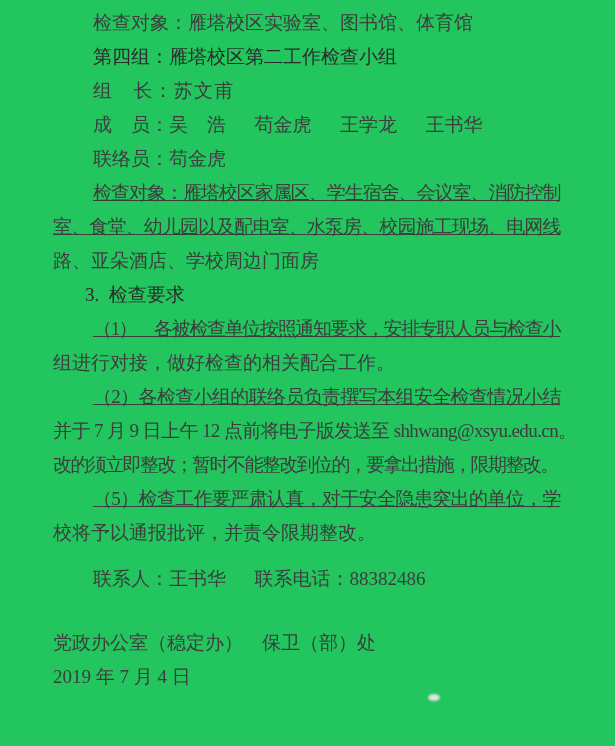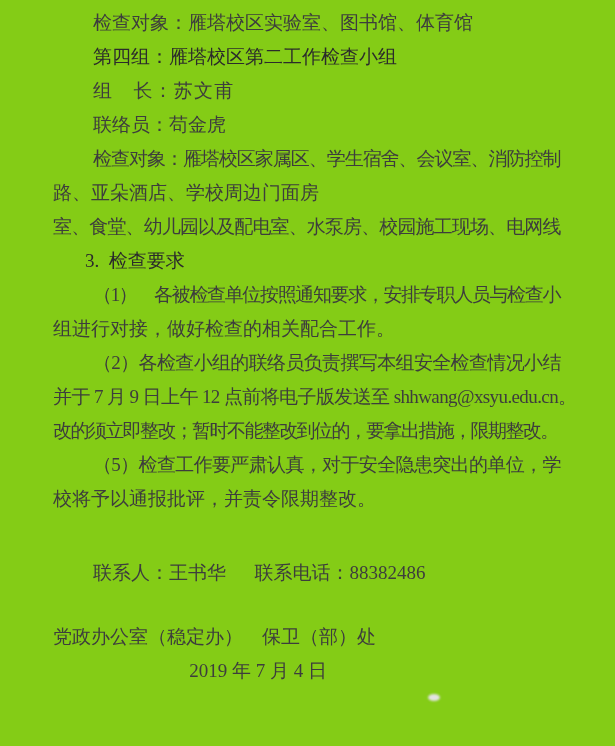--- a/index.html
+++ b/index.html
@@ -4,21 +4,21 @@
 <style>
   html, body {
     margin: 0;
     padding: 0;
     background: #ffffff;
   }
   .page {
     position: relative;
     width: 615px;
     height: 746px;
-    background: #84cc16;
+    background: #22c55e;
     font-family: "Liberation Serif", "DejaVu Serif", serif;
     color: #3d3d3d;
     overflow: hidden;
   }
   .content {
     position: absolute;
     left: 53px;
     top: 6px;
     width: 507px;
   }
@@ -32,33 +32,34 @@
   
   .indent { padding-left: 40px; }
   
   .indent-sm { padding-left: 32px; }
   
   .j {
     white-space: normal;
     letter-spacing: -1.4px;
     text-align: justify;
     text-align-last: justify;
+    text-decoration: underline;
   }
   
   .tight    { letter-spacing: -1.6px; }
   .tight-sm { letter-spacing: -0.6px; }
   
   .sp1 { letter-spacing: 1.2px; }
   .b {
     font-weight: normal;
     color: #2b2b2b;
   }
-  .contact-line   { margin-top: 40px; }
+  .contact-line   { margin-top: 12px; }
   .signature-line { margin-top: 30px; text-align: left; }
-  .date-line      { text-align: center; padding-right: 97px; }
+  .date-line      { text-align: left; padding-right: 97px; }
   .smudge {
     position: absolute;
     left: 428px;
     top: 694px;
     width: 12px;
     height: 7px;
     background: #e3e3e3;
     border-radius: 50%;
     filter: blur(1px);
   }
@@ -68,28 +69,29 @@
 
 <div class="page">
   <div class="content">
 
     <div class="line indent">检查对象：雁塔校区实验室、图书馆、体育馆</div>
 
     <div class="line indent b">第四组：雁塔校区第二工作检查小组</div>
 
     <div class="line indent sp1">组　长：苏文甫</div>
 
+    <div class="line indent">成　员：吴　浩　 苟金虎　 王学龙　 王书华</div>
 
     <div class="line indent">联络员：苟金虎</div>
 
     <div class="line indent j">检查对象：雁塔校区家属区、学生宿舍、会议室、消防控制</div>
 
+    <div class="line j">室、食堂、幼儿园以及配电室、水泵房、校园施工现场、电网线</div>
+
     <div class="line">路、亚朵酒店、学校周边门面房</div>
-
-    <div class="line j">室、食堂、幼儿园以及配电室、水泵房、校园施工现场、电网线</div>
 
     <div class="line indent-sm b">3. 检查要求</div>
 
     <div class="line indent j">（1）　各被检查单位按照通知要求，安排专职人员与检查小</div>
 
     <div class="line">组进行对接，做好检查的相关配合工作。</div>
 
     <div class="line indent j">（2）各检查小组的联络员负责撰写本组安全检查情况小结</div>
 
     <div class="line tight-sm">并于 7 月 9 日上午 12 点前将电子版发送至 shhwang@xsyu.edu.cn。</div>

